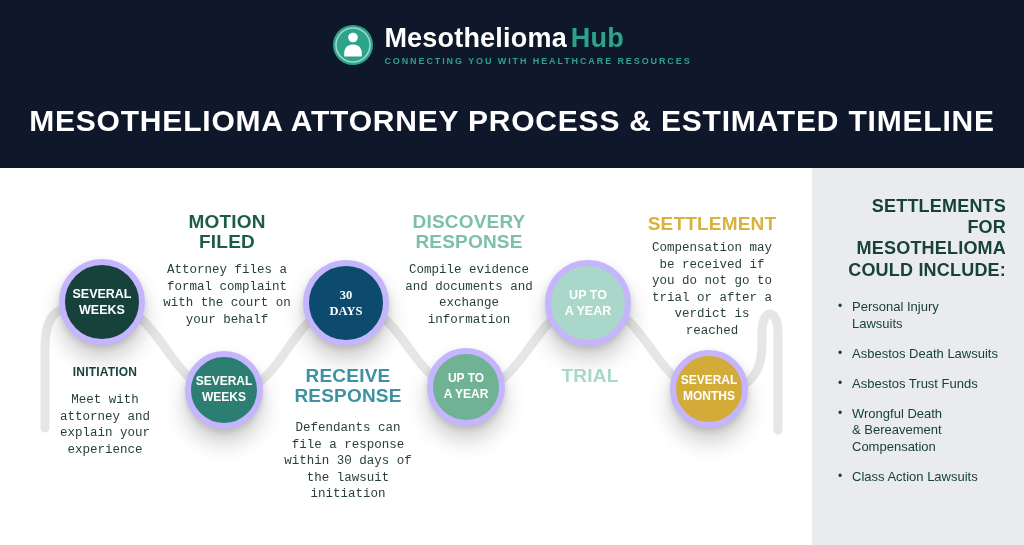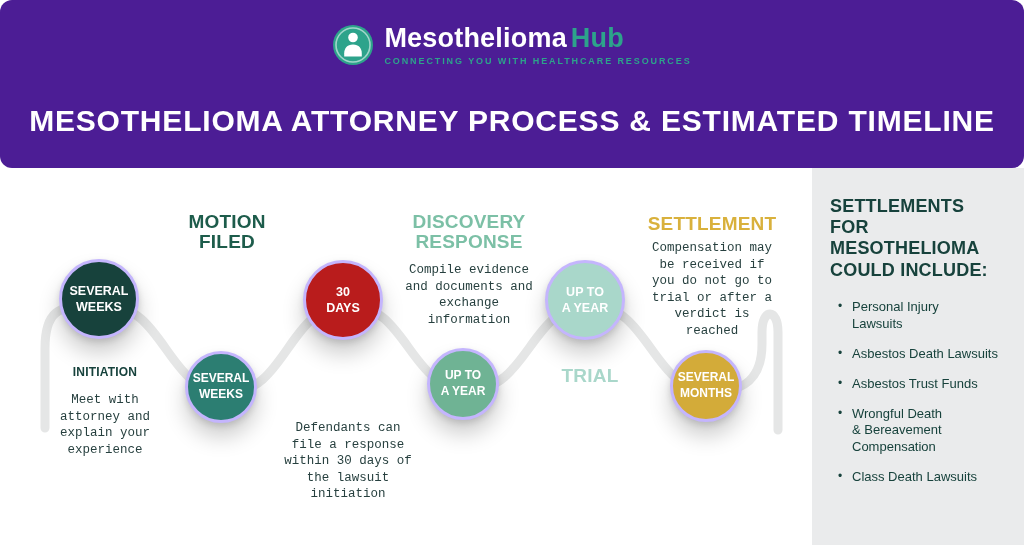--- a/index.html
+++ b/index.html
@@ -1,33 +1,33 @@
 <!DOCTYPE html>
 <html><head>
 <meta charset="utf-8">
 <style>
   html,body{margin:0;padding:0;background:#f4f4f4;}
   .page{position:relative;width:1024px;height:545px;background:#ffffff;
         font-family:"Liberation Sans",sans-serif;overflow:hidden;margin:0 auto;}
 
   
-  .header{position:absolute;top:0;left:0;right:0;height:168px;background:#4c1d95;z-index:3;border-radius:12px;}
+  .header{position:absolute;top:0;left:0;right:0;height:168px;background:#0f172a;z-index:3;}
   .logo{display:flex;align-items:center;justify-content:center;gap:10px;padding-top:24px;}
   .logo-icon svg{display:block;}
   .brand-line{font-size:27px;font-weight:bold;color:#ffffff;line-height:1;letter-spacing:0.2px;}
   .brand-line .hub{color:#2da38b;margin-left:4px;}
   .tagline{font-size:9px;font-weight:bold;letter-spacing:1.9px;color:#2da38b;margin-top:4px;}
   .title{position:absolute;left:0;right:0;top:104px;margin:0;text-align:center;
          font-size:30px;font-weight:bold;letter-spacing:0.8px;color:#ffffff;}
 
   
   .ribbon{position:absolute;top:0;left:0;z-index:1;}
 
   
-  .badge{position:absolute;z-index:2;border-radius:50%;border:3px solid #c4b5fd;
+  .badge{position:absolute;z-index:2;border-radius:50%;border:6px solid #c4b5fd;
          box-shadow:0 14px 22px rgba(0,0,0,.20),0 3px 6px rgba(0,0,0,.12);
          color:#ffffff;display:flex;align-items:center;justify-content:center;
          text-align:center;font-weight:bold;white-space:pre-line;line-height:1.3;}
   .badge-lg{width:74px;height:74px;font-size:12.5px;}
   .badge-md{width:66px;height:66px;font-size:12px;}
 
   .step-heading{position:absolute;z-index:2;font-weight:bold;text-align:center;
                 white-space:pre-line;line-height:1.03;font-size:19px;letter-spacing:0.2px;}
   .step-desc{position:absolute;z-index:2;text-align:center;font-size:12.5px;
              line-height:1.32;color:#27403f;font-family:Liberation Mono, monospace;}
@@ -52,21 +52,21 @@
   #s5-heading{left:530px;top:366px;width:120px;}
   #s5-desc{left:526px;top:390px;width:128px;}
 
   #s6-heading{left:642px;top:214px;width:140px;}
   #s6-desc{left:650px;top:240px;width:124px;}
   #s6-badge{left:670px;top:350px;}
 
   
   .sidebar{position:absolute;left:812px;top:168px;width:212px;height:377px;
            background:#eaebec;box-sizing:border-box;padding:28px 18px 16px;z-index:2;}
-  .sidebar h2{margin:0 0 18px;text-align:left;font-size:18px;font-weight:bold;
+  .sidebar h2{margin:0 0 18px;text-align:right;font-size:18px;font-weight:bold;
               color:#17423c;line-height:1.18;white-space:pre-line;letter-spacing:0.2px;}
   .sidebar ul{list-style:none;margin:0;padding:0 0 0 8px;}
   .sidebar li{position:relative;padding-left:14px;font-size:13px;color:#17423c;
               margin-bottom:13px;line-height:1.3;white-space:pre-line;}
   .sidebar li::before{content:"\2022";position:absolute;left:0;top:0;color:#17423c;font-size:12px;}
 </style>
 </head>
 <body>
 
 <div class="page">
@@ -102,25 +102,28 @@
              C 762 308 778 308 778 332 L 778 430" fill="none" stroke="#e5e6e6" stroke-width="9" stroke-linecap="round"></path>
   </svg>
 
   <div id="s1-badge" class="badge badge-lg" style="background-color: rgb(23, 66, 60);">SEVERAL
 WEEKS</div>
   <div id="s1-heading" class="step-heading" style="color: rgb(23, 66, 60);">INITIATION</div>
   <div id="s1-desc" class="step-desc">Meet with attorney and explain your experience</div>
 
   <div id="s2-heading" class="step-heading" style="color: rgb(29, 92, 75);">MOTION
 FILED</div>
+  <div id="s2-desc" class="step-desc">Attorney files a formal complaint with the court on your behalf</div>
   <div id="s2-badge" class="badge badge-md" style="background-color: rgb(44, 126, 114);">SEVERAL
 WEEKS</div>
 
-  <div id="s3-badge" class="badge badge-lg" style="background-color: #b91c1c;">30
+  <div id="s3-badge" class="badge badge-lg" style="background-color: #0c4a6e; font-family: Liberation Serif, serif;">30
 DAYS</div>
+  <div id="s3-heading" class="step-heading" style="color: rgb(62, 145, 160);">RECEIVE
+RESPONSE</div>
   <div id="s3-desc" class="step-desc">Defendants can file a response within 30 days of the lawsuit initiation</div>
 
   <div id="s4-heading" class="step-heading" style="color: rgb(124, 192, 166);">DISCOVERY
 RESPONSE</div>
   <div id="s4-desc" class="step-desc">Compile evidence and documents and exchange information</div>
   <div id="s4-badge" class="badge badge-md" style="background-color: rgb(111, 179, 148);">UP TO
 A YEAR</div>
 
   <div id="s5-badge" class="badge badge-lg" style="background-color: rgb(169, 215, 202);">UP TO
 A YEAR</div>
@@ -136,17 +139,17 @@
 MESOTHELIOMA
 COULD INCLUDE:</h2>
     <ul>
       <li>Personal Injury
 Lawsuits</li>
       <li>Asbestos Death Lawsuits</li>
       <li>Asbestos Trust Funds</li>
       <li>Wrongful Death
 &amp; Bereavement
 Compensation</li>
-      <li>Class Death Lawsuits</li>
+      <li>Class Action Lawsuits</li>
     </ul>
   </aside>
 
 </div>
 
 </body></html>

